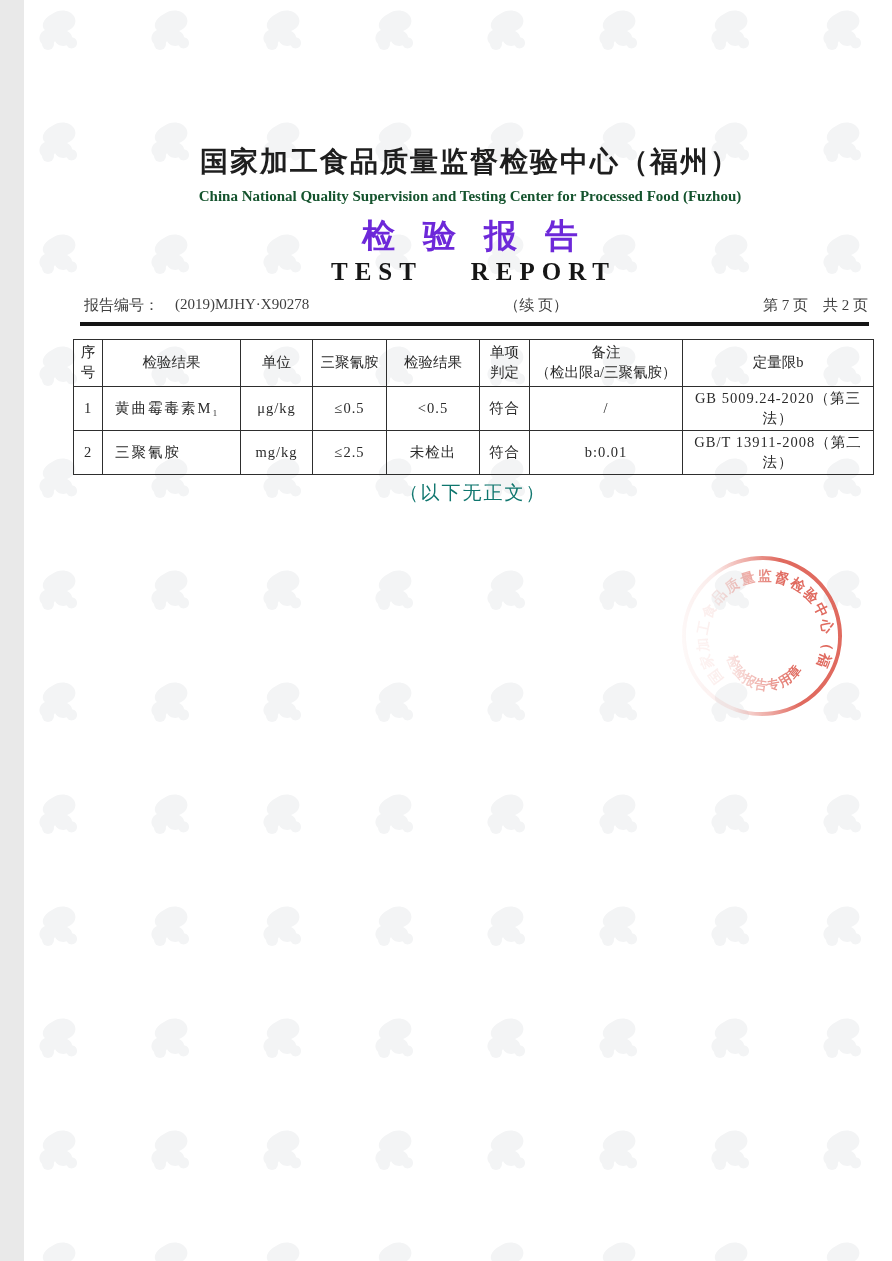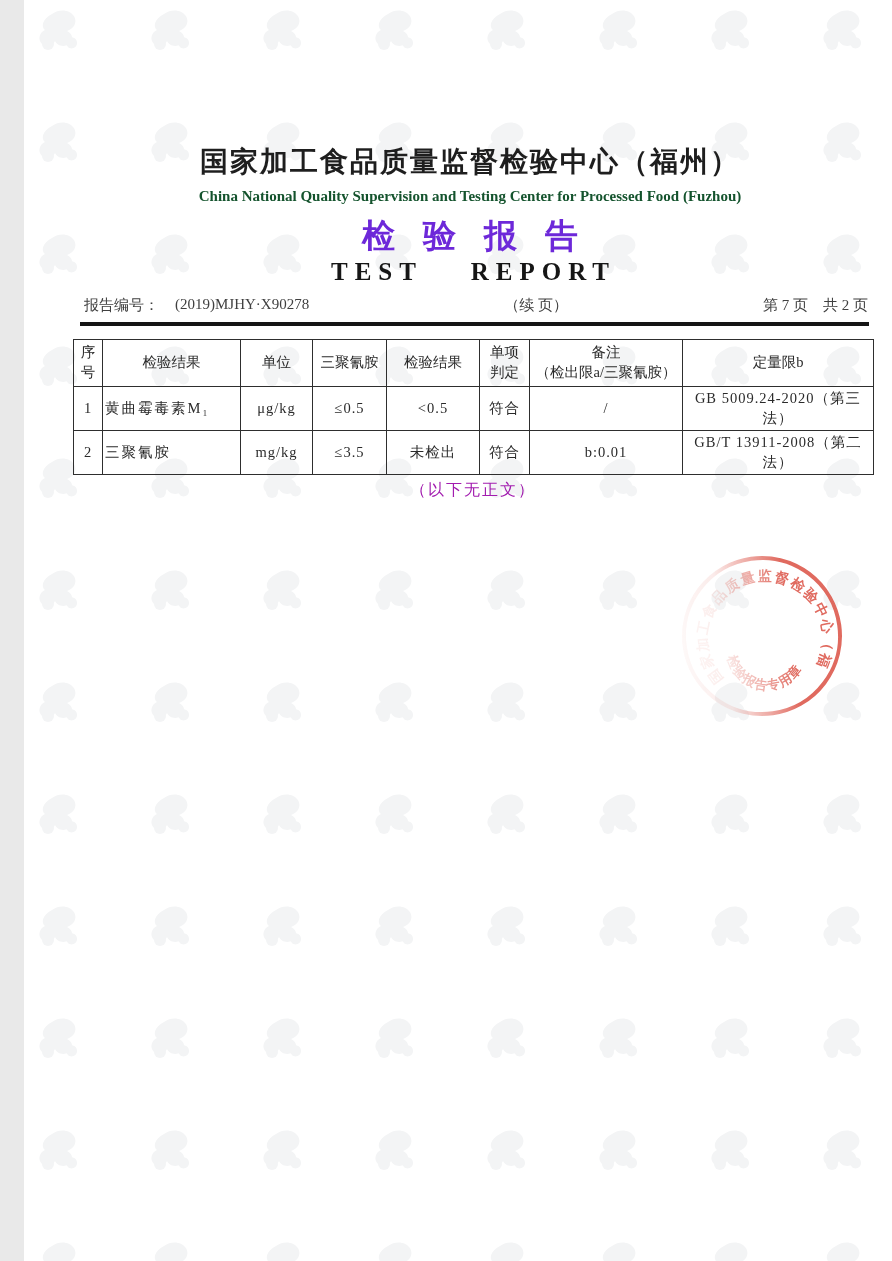--- a/index.html
+++ b/index.html
@@ -60,24 +60,24 @@
   table.report th, table.report td{
     border:1px solid #2e2e2e;
     text-align:center;vertical-align:middle;
     padding:2px 3px;
     font-weight:400;
     white-space:pre-line;
     line-height:1.35;
   }
   table.report thead th{height:42px;}
   table.report tbody td{height:35px;letter-spacing:1px;}
-  table.report td.item{text-align:left;padding-left:2px;letter-spacing:2px;}
+  table.report td.item{text-align:left;padding-left:12px;letter-spacing:2px;}
   .end-note{
     width:800px;margin-left:49px;margin-top:5px;
-    text-align:center;font-size:16px;color:#a21caf;letter-spacing:2px;
+    text-align:center;font-size:19px;color:#0f766e;letter-spacing:2px;
   }
 
   
   .seal{position:absolute;left:636px;top:532px;z-index:2;opacity:0.9;}
 </style>
 </head>
 <body>
 
 <div class="page">
 
@@ -145,21 +145,21 @@
           <td>≤0.5</td>
           <td>&lt;0.5</td>
           <td>符合</td>
           <td>/</td>
           <td>GB 5009.24-2020（第三法）</td>
         </tr>
         <tr>
           <td>2</td>
           <td class="item">三聚氰胺</td>
           <td>mg/kg</td>
-          <td>≤3.5</td>
+          <td>≤2.5</td>
           <td>未检出</td>
           <td>符合</td>
           <td>b:0.01</td>
           <td>GB/T 13911-2008（第二法）</td>
         </tr>
       </tbody>
     </table>
 
     <div class="end-note">（以下无正文）</div>
   </div>

